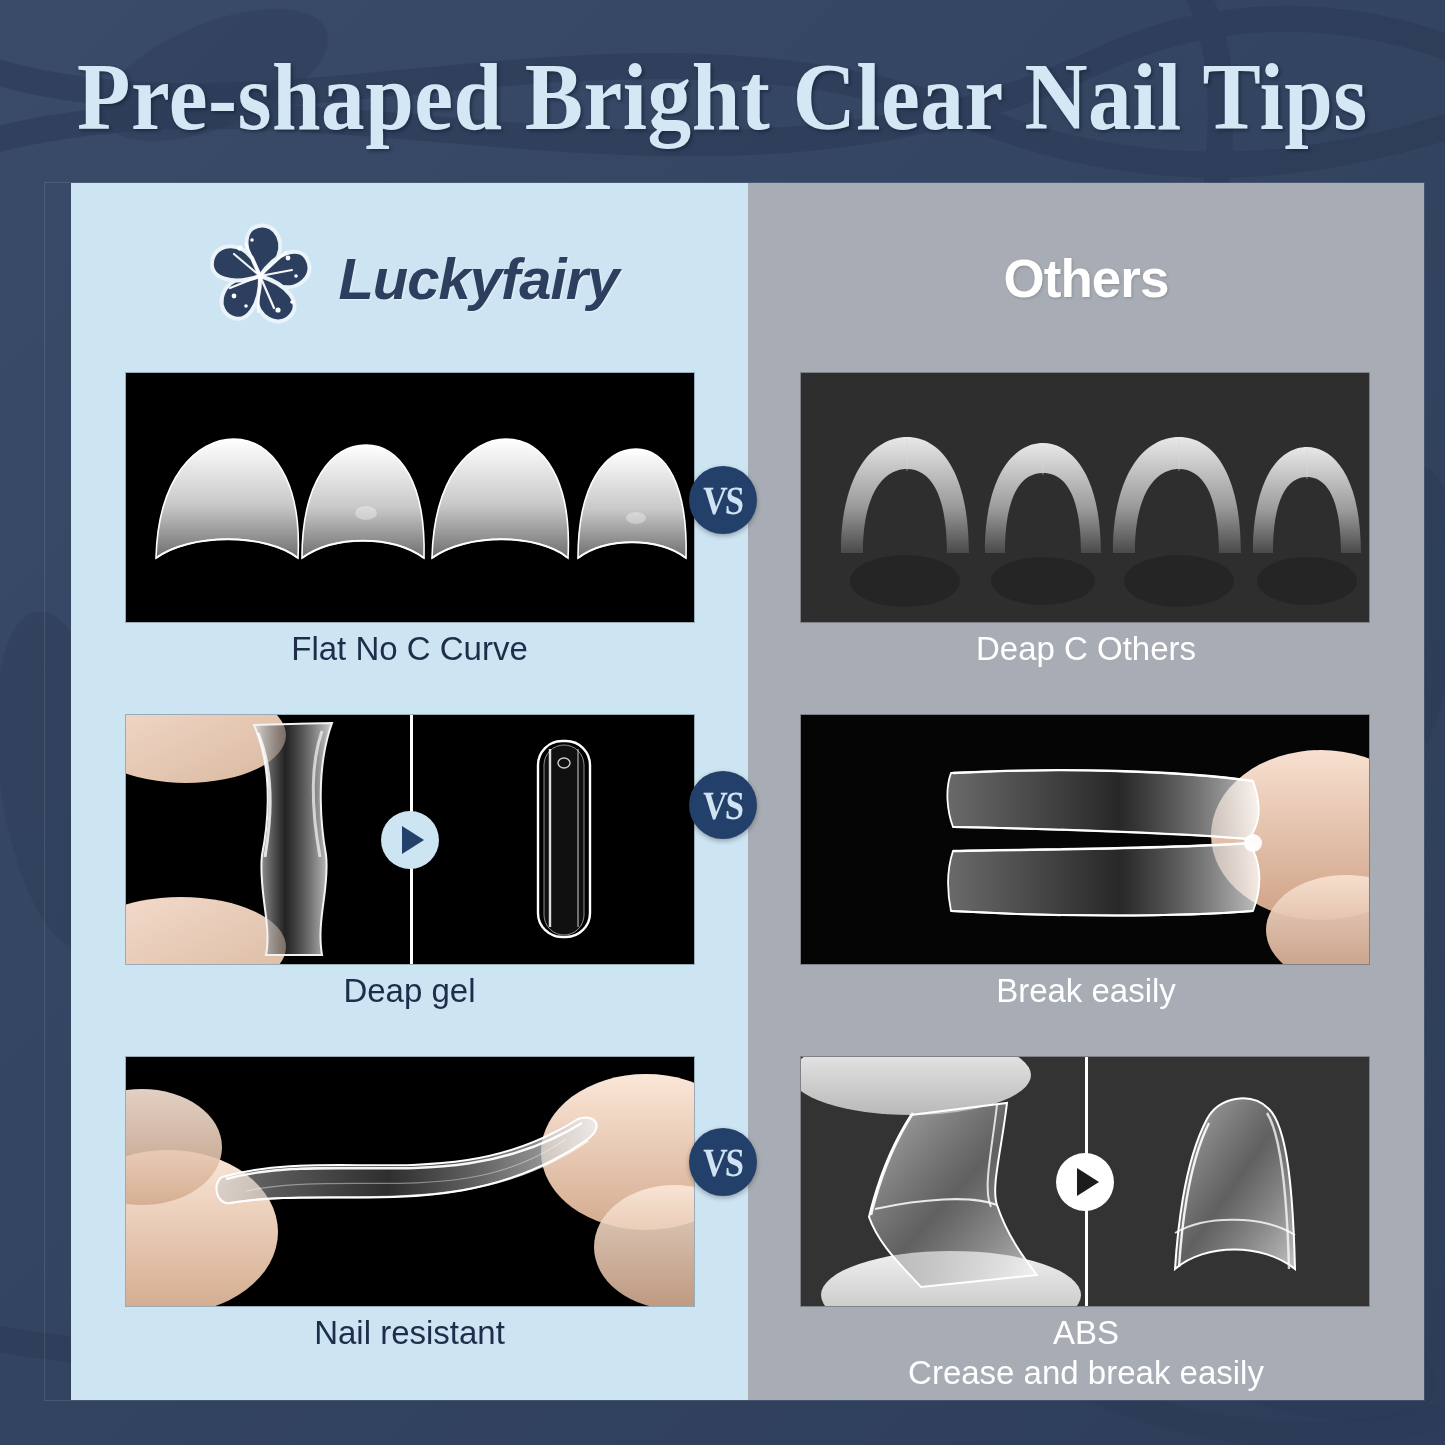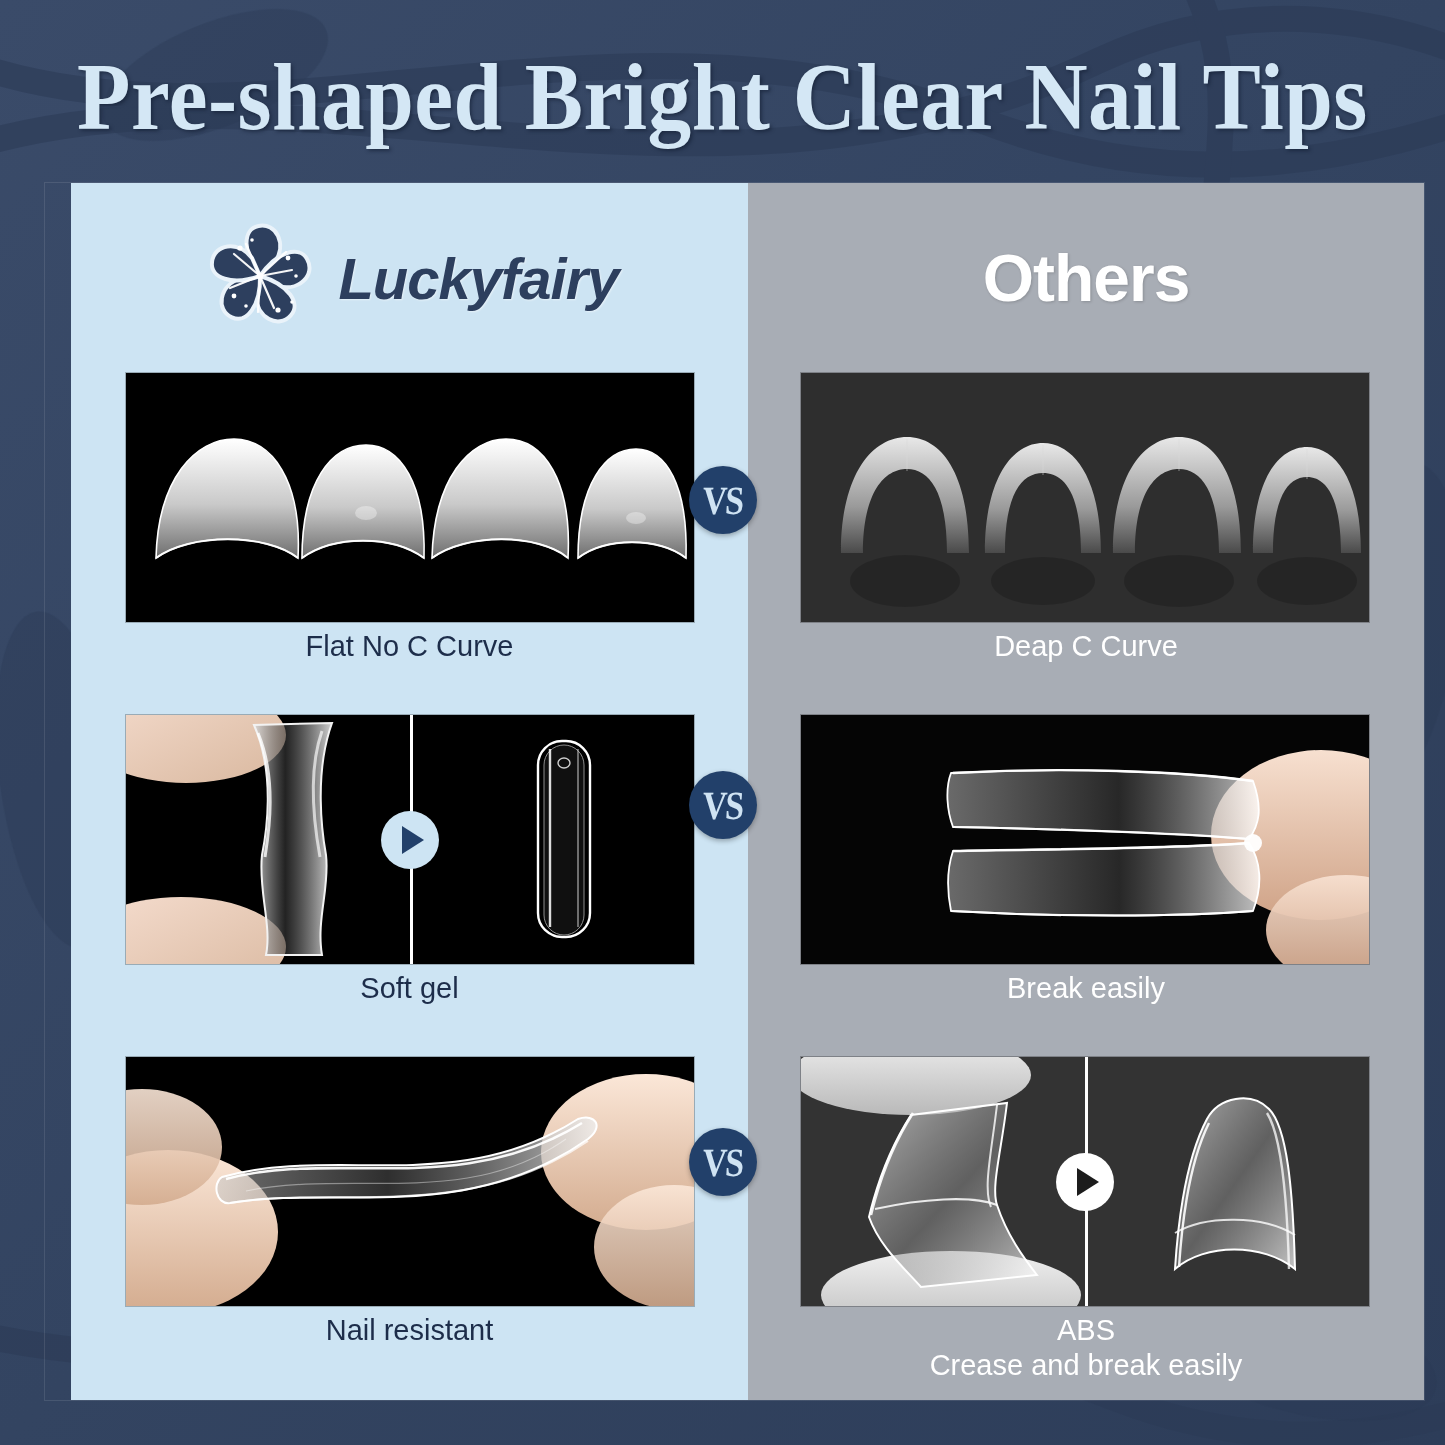--- a/index.html
+++ b/index.html
@@ -42,35 +42,35 @@
   
   .col-head{height:190px;display:flex;align-items:center;justify-content:center;}
   #logo-wrap{display:flex;align-items:center;gap:18px;}
   #logo-mark{width:120px;height:120px;flex:0 0 120px;}
   #brand-name{
     font-size:58px;font-weight:700;font-style:italic;
     color:#2d3f5e;letter-spacing:-1px;white-space:nowrap;
     text-shadow:1px 1px 2px rgba(255,255,255,.5);
   }
   #others-title{
-    font-size:66px;font-weight:700;color:#ffffff;letter-spacing:-1px;
+    font-size:53px;font-weight:700;color:#ffffff;letter-spacing:-1px;
     text-shadow:1px 1px 3px rgba(0,0,0,.18);
   }
 
   
   .row{height:342px;position:relative;}
   .photo{
     position:absolute;left:55px;top:0;width:568px;height:249px;
     overflow:hidden;background:#000;
     box-shadow:0 0 0 1px rgba(0,0,0,.25);
   }
   .col-bad .photo{left:53px;background:#2e2e2e;}
   .caption{
     position:absolute;left:0;top:256px;width:100%;
-    text-align:center;font-size:29px;line-height:1.2;font-weight:400;
+    text-align:center;font-size:33px;line-height:1.2;font-weight:400;
     color:#1d2d4a;
   }
   .col-bad .caption{color:#ffffff;}
   .caption .l2{display:block;}
 
   
   .vs{
     position:absolute;width:68px;height:68px;border-radius:50%;
     background:#22406a;z-index:5;
     display:flex;align-items:center;justify-content:center;
@@ -227,21 +227,21 @@
           <rect x="418" y="30" width="40" height="190" rx="20" fill="#101010" stroke="#8d8d8d" stroke-width="1"></rect>
           <path d="M424 34 L424 212" stroke="#ffffff" stroke-width="2.4" opacity=".85" fill="none"></path>
           <path d="M452 34 L452 212" stroke="#ffffff" stroke-width="1.6" opacity=".5" fill="none"></path>
           <ellipse cx="438" cy="48" rx="6" ry="5" fill="none" stroke="#ffffff" stroke-width="1.4" opacity=".8"></ellipse>
         </svg>
         <div class="arrow-circle blue">
             <div class="tri"></div>
           </div>
       </div>
       <div class="caption">
-        <span>Soft gel</span>
+        <span>Deap gel</span>
       </div>
     </div>
 
     <div class="row">
       <div class="photo">
         <svg viewBox="0 0 568 249" width="568" height="249">
           <rect width="568" height="249" fill="#000"></rect>
           <defs>
             <linearGradient id="skinB" x1="0" y1="0" x2="0" y2="1">
               <stop offset="0%" stop-color="#fbe7d8"></stop>
@@ -300,21 +300,21 @@
           </g>
           <g fill="#1f1f1f" opacity=".55">
             <ellipse cx="104" cy="208" rx="55" ry="26"></ellipse>
             <ellipse cx="242" cy="208" rx="52" ry="24"></ellipse>
             <ellipse cx="378" cy="208" rx="55" ry="26"></ellipse>
             <ellipse cx="506" cy="208" rx="50" ry="24"></ellipse>
           </g>
         </svg>
       </div>
       <div class="caption">
-        <span>Deap C Curve</span>
+        <span>Deap C Others</span>
       </div>
     </div>
 
     <div class="row">
       <div class="photo">
         <svg viewBox="0 0 568 249" width="568" height="249">
           <rect width="568" height="249" fill="#050505"></rect>
           <defs>
             <linearGradient id="skinC" x1="0" y1="0" x2="0" y2="1">
               <stop offset="0%" stop-color="#f7e0d0"></stop>

